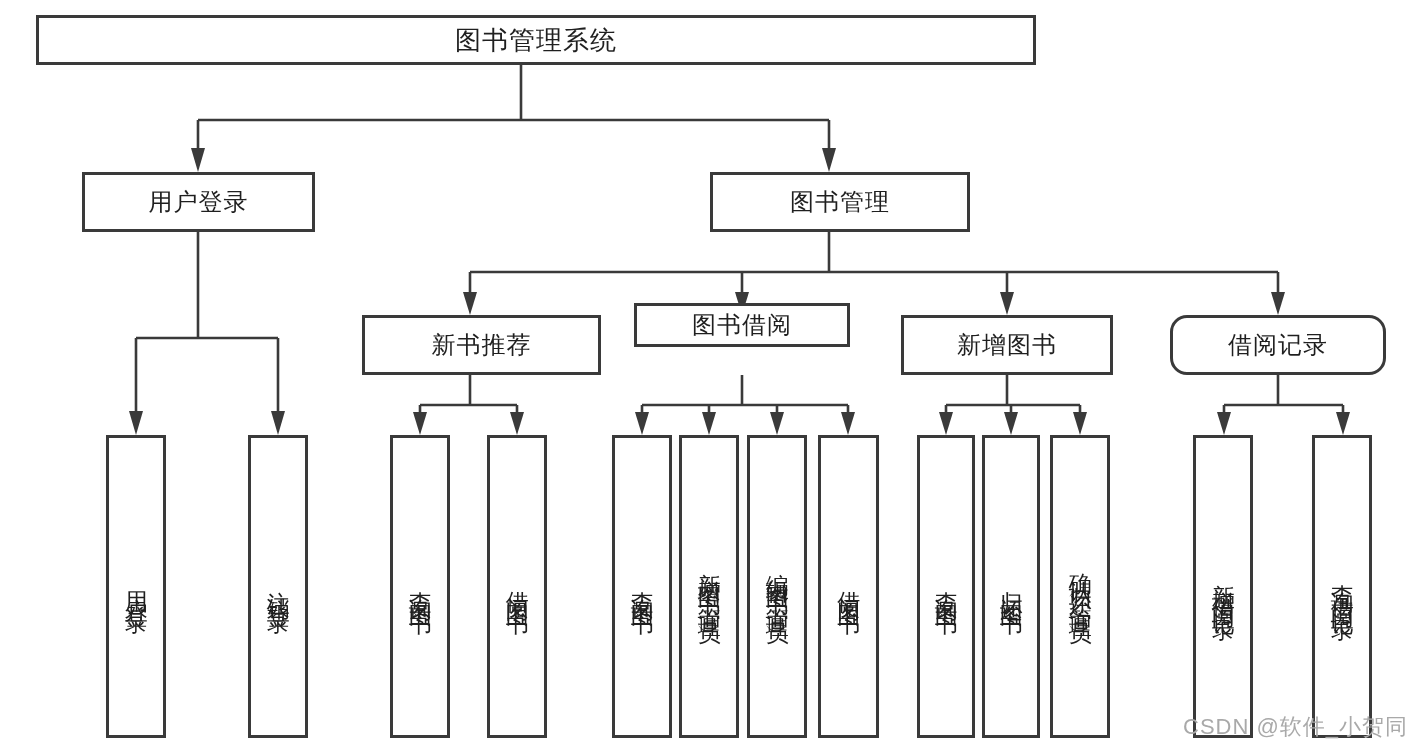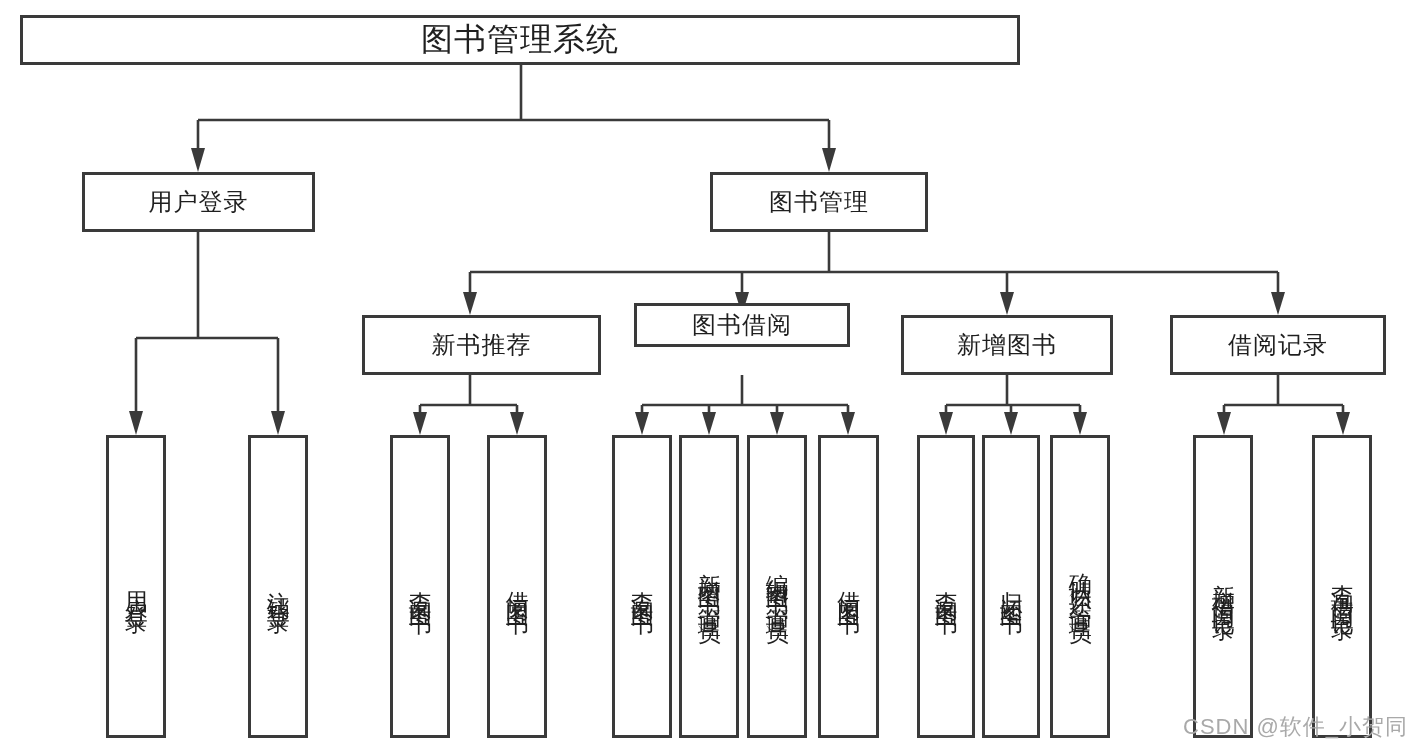--- a/index.html
+++ b/index.html
@@ -24,21 +24,21 @@
     position: absolute;
     border: 3px solid #3a3a3a;
     background: #ffffff;
     display: flex;
     align-items: center;
     justify-content: center;
     color: #1f1f1f;
     box-sizing: border-box;
   }
   .hbox { font-size: 24px; letter-spacing: 1px; }
-  .root { font-size: 32px; }
+  .root { font-size: 26px; margin-left: 16px; }
   .vbox { }
   .vtext {
     writing-mode: vertical-rl;
     text-orientation: mixed;
     font-size: 23px;
     letter-spacing: 7px;
     line-height: 1.1;
     color: #1f1f1f;
     white-space: nowrap;
   }
@@ -130,34 +130,34 @@
     </g>
   </svg>
 
   <div class="box hbox root" style="left:20px; top:15px; width:1000px; height:50px;">
     <span>图书管理系统</span>
   </div>
 
   <div class="box hbox" style="left:82px; top:172px; width:233px; height:60px;">
     <span>用户登录</span>
   </div>
-  <div class="box hbox" style="left:710px; top:172px; width:218px; height:60px;">
+  <div class="box hbox" style="left:710px; top:172px; width:260px; height:60px;">
     <span>图书管理</span>
   </div>
 
   <div class="box hbox" style="left:362px; top:315px; width:239px; height:60px;">
     <span>新书推荐</span>
   </div>
   <div class="box hbox" style="left:634px; top:303px; width:216px; height:44px;">
     <span>图书借阅</span>
   </div>
   <div class="box hbox" style="left:901px; top:315px; width:212px; height:60px;">
     <span>新增图书</span>
   </div>
-  <div class="box hbox" style="left:1170px; top:315px; width:216px; height:60px;">
+  <div class="box hbox" style="left:1170px; top:315px; width:216px; height:60px;border-radius:17px;">
     <span>借阅记录</span>
   </div>
 
   <div class="box vbox" style="left:106px; top:435px; width:60px; height:303px;">
     <span class="vtext">用户登录</span>
   </div>
   <div class="box vbox" style="left:248px; top:435px; width:60px; height:303px;">
     <span class="vtext">注销登录</span>
   </div>
 

